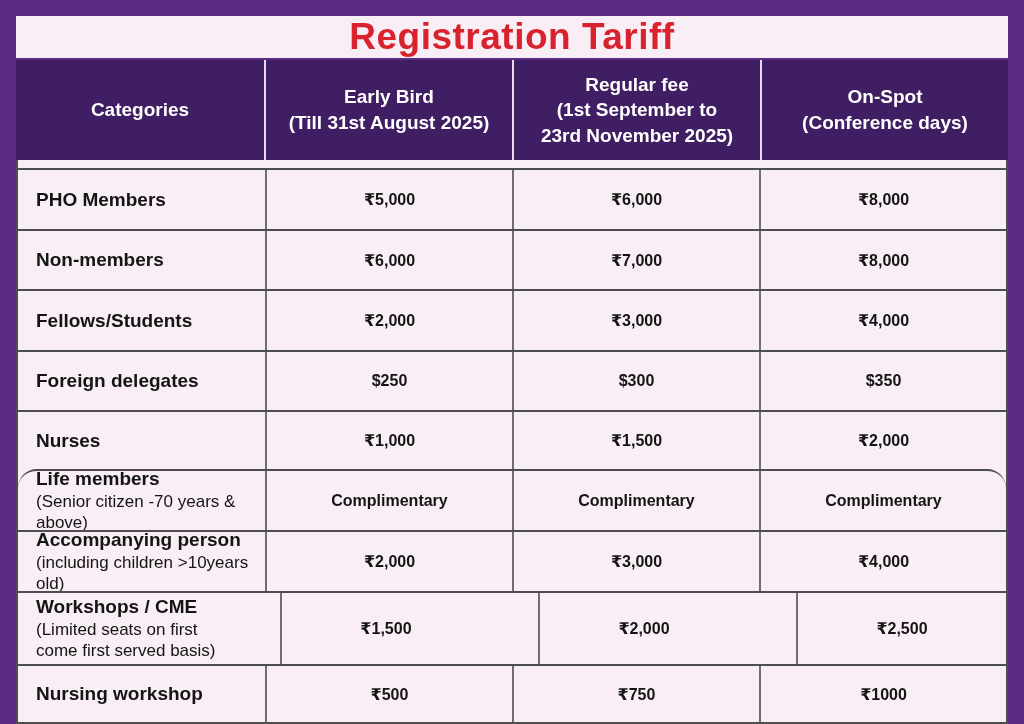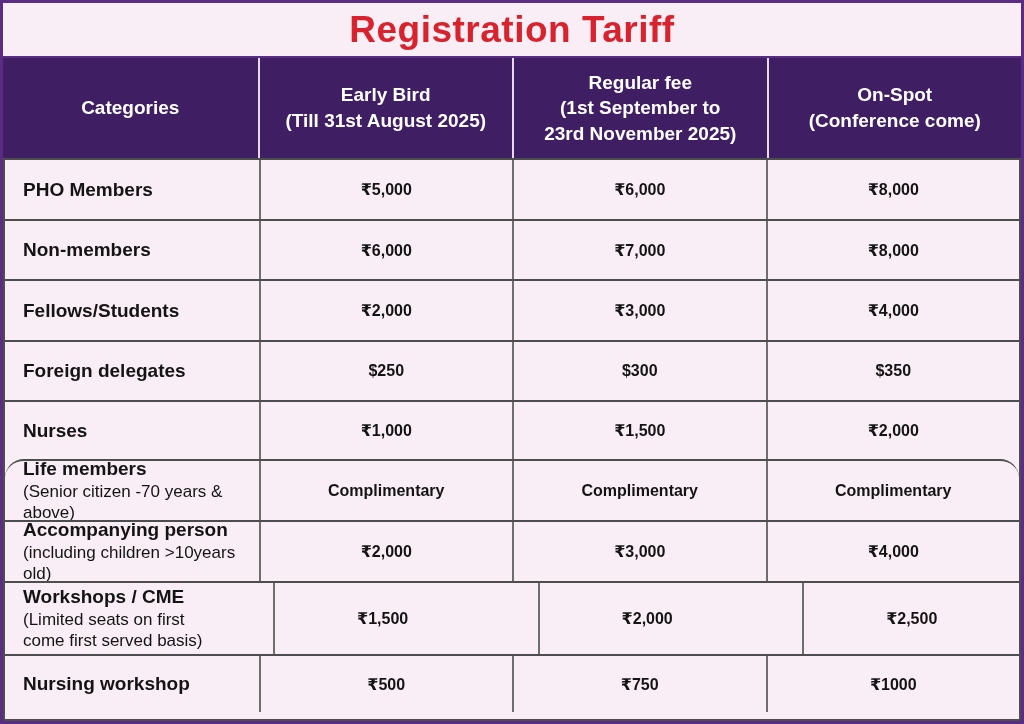--- a/index.html
+++ b/index.html
@@ -7,21 +7,21 @@
     width:1024px;height:724px;
     font-family:"Liberation Sans","DejaVu Sans",sans-serif;
     background:#f9eef5;
   }
   .card{
     position:relative;
     width:1024px;height:724px;
     box-sizing:border-box;
     background:#5b2c83; 
     display:flex;flex-direction:column;
-    padding:3px;
+    padding:16px;
   }
   .title-band{
     box-sizing:border-box;
     height:57px;
     background:#f9eef5;
     display:flex;align-items:center;justify-content:center;
     border-bottom:4px solid #5b2c83;
   }
   .title-band h1{
     margin:0;
@@ -107,24 +107,24 @@
 
   <div class="table">
     <div class="hrow">
       <div class="hcell">Categories</div>
       <div class="hcell">Early Bird
 (Till 31st August 2025)</div>
       <div class="hcell">Regular fee
 (1st September to
 23rd November 2025)</div>
       <div class="hcell">On-Spot
-(Conference come)</div>
-    </div>
-
-    <div class="row" style="height:61px;">
+(Conference days)</div>
+    </div>
+
+    <div class="row" style="height:61px;margin-top:8px;">
       <div class="cell cat">
         <span class="main">PHO Members</span>
       </div>
       <div class="cell val">₹5,000</div>
       <div class="cell val">₹6,000</div>
       <div class="cell val">₹8,000</div>
     </div>
 
     <div class="row">
       <div class="cell cat">

